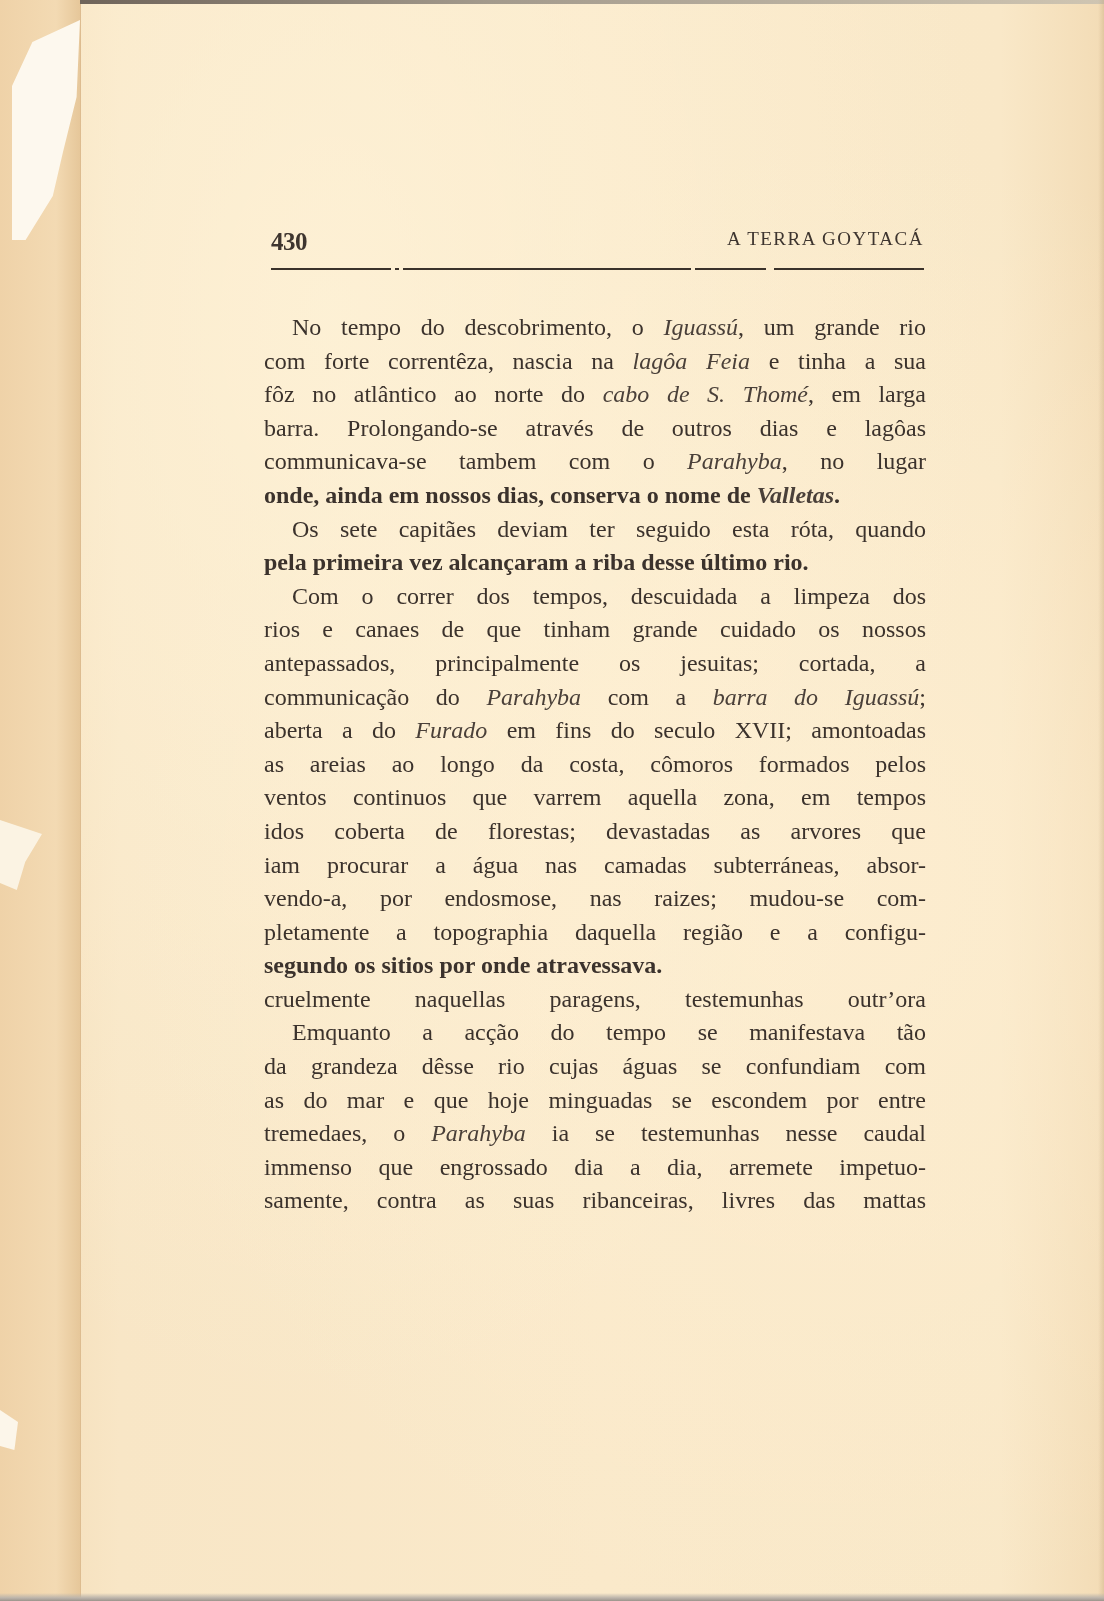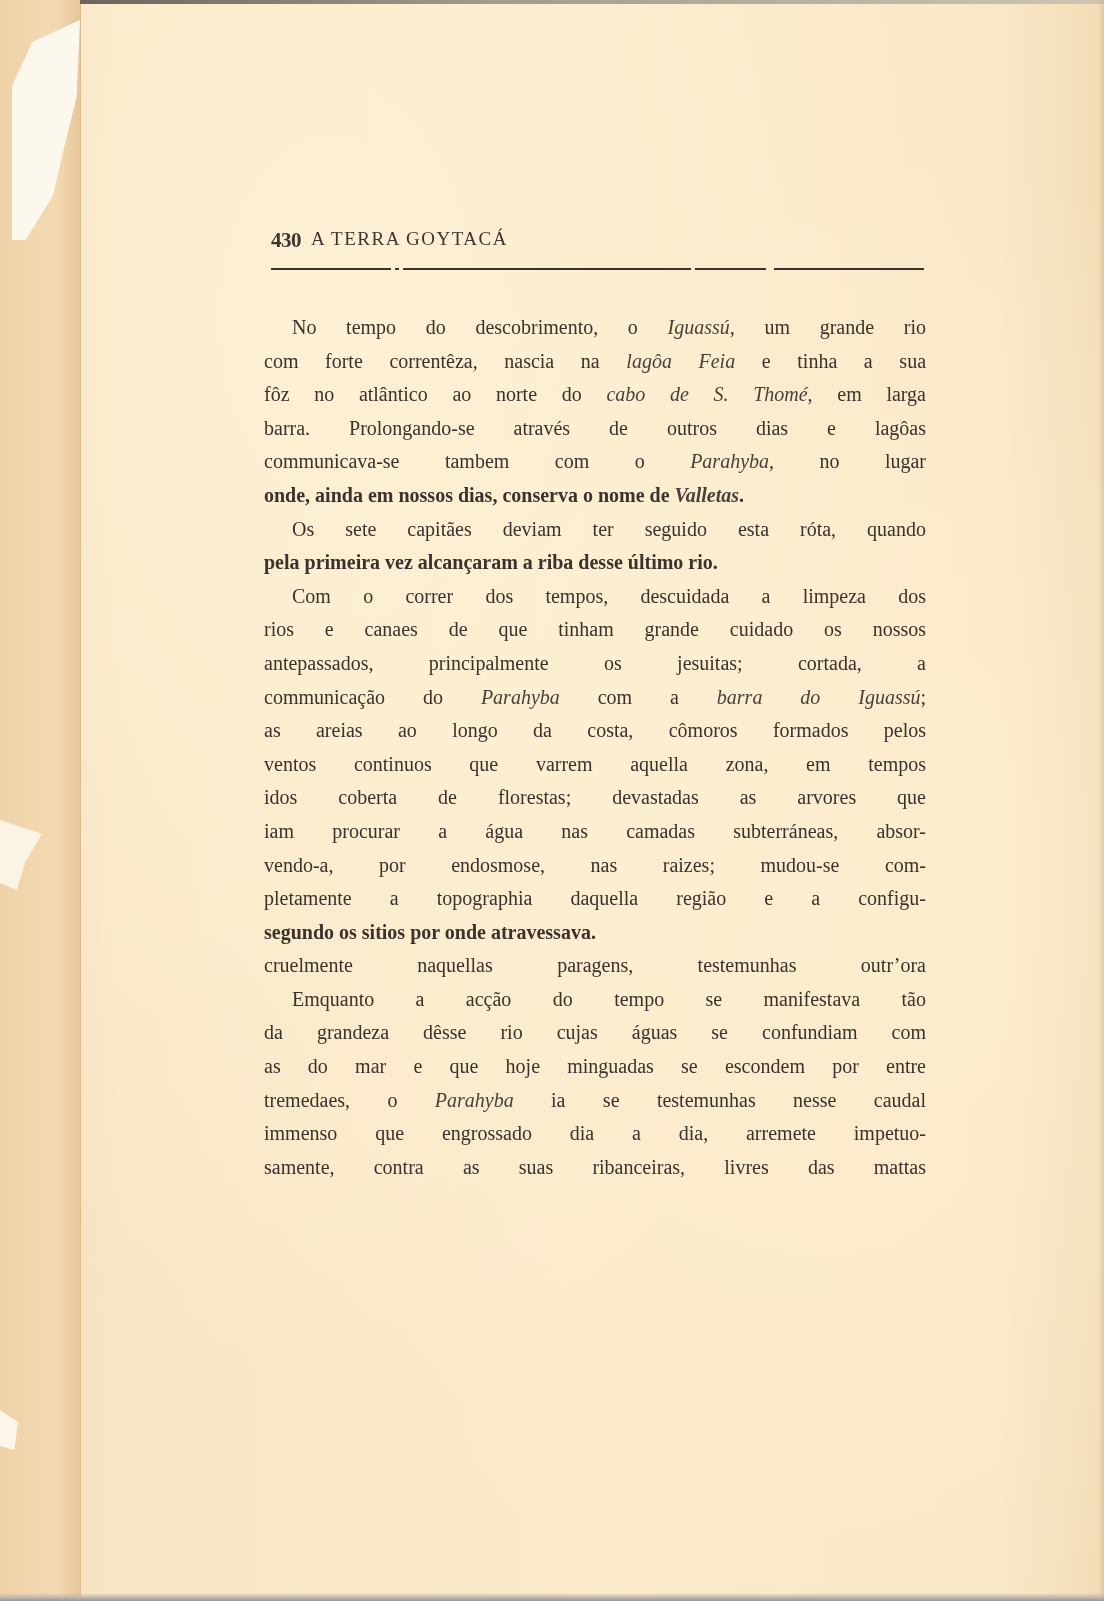--- a/index.html
+++ b/index.html
@@ -74,28 +74,28 @@
       position: absolute;
       left: 271px; top: 228px;
       width: 653px;
       height: 30px;
       font-family: "Liberation Serif", "DejaVu Serif", serif;
       color: #3e352f;
     }
     .page-number {
       position: absolute;
       left: 0; top: 0;
-      font-size: 21px;
+      font-size: 25px;
       font-weight: bold;
       letter-spacing: -0.5px;
     }
     .running-title {
       position: absolute;
       left: 0; right: 0; top: 0;
-      text-align: left;
+      text-align: right;
       font-size: 19px;
       letter-spacing: 1.5px;
       padding-left: 40px;
       font-family: Liberation Serif, serif;
     }
     .rule {
       position: absolute;
       left: 271px; top: 268px;
       width: 653px;
       height: 2px;
@@ -106,21 +106,21 @@
           #3a322b 132px, #3a322b 420px, transparent 420px, transparent 424px,
           #3a322b 424px, #3a322b 495px, transparent 495px, transparent 503px,
           #3a322b 503px, #3a322b 653px);
     }
 
     .body-text {
       position: absolute;
       left: 264px; top: 311px;
       width: 662px;
       font-family: "Liberation Serif", "DejaVu Serif", serif;
-      font-size: 20px;
+      font-size: 24px;
       line-height: 33.6px;
       color: #3b322c;
       text-align: justify;
     }
     .body-text em {
       font-style: italic;
       color: #4a4039;
     }
     .line {
       display: block;
@@ -165,20 +165,21 @@
       </div>
       <div>
         <span class="line indent"><span>Os sete capitães deviam ter seguido esta róta, quando</span></span>
         <span class="line last"><span>pela primeira vez alcançaram a riba desse último rio.</span></span>
       </div>
       <div>
         <span class="line indent"><span>Com o correr dos tempos, descuidada a limpeza dos</span></span>
         <span class="line"><span>rios e canaes de que tinham grande cuidado os nossos</span></span>
         <span class="line"><span>antepassados, principalmente os jesuitas; cortada, a</span></span>
         <span class="line"><span>communicação do </span><em>Parahyba</em><span> com a </span><em>barra do Iguassú</em><span>;</span></span>
+        <span class="line"><span>aberta a do </span><em>Furado</em><span> em fins do seculo XVII; amontoadas</span></span>
         <span class="line"><span>as areias ao longo da costa, cômoros formados pelos</span></span>
         <span class="line"><span>ventos continuos que varrem aquella zona, em tempos</span></span>
         <span class="line"><span>idos coberta de florestas; devastadas as arvores que</span></span>
         <span class="line"><span>iam procurar a água nas camadas subterráneas, absor-</span></span>
         <span class="line"><span>vendo-a, por endosmose, nas raizes; mudou-se com-</span></span>
         <span class="line"><span>pletamente a topographia daquella região e a configu-</span></span>
         <span class="line last"><span>segundo os sitios por onde atravessava.</span></span>
       </div>
       <div>
         <span class="line"><span>cruelmente naquellas paragens, testemunhas outr’ora</span></span>

